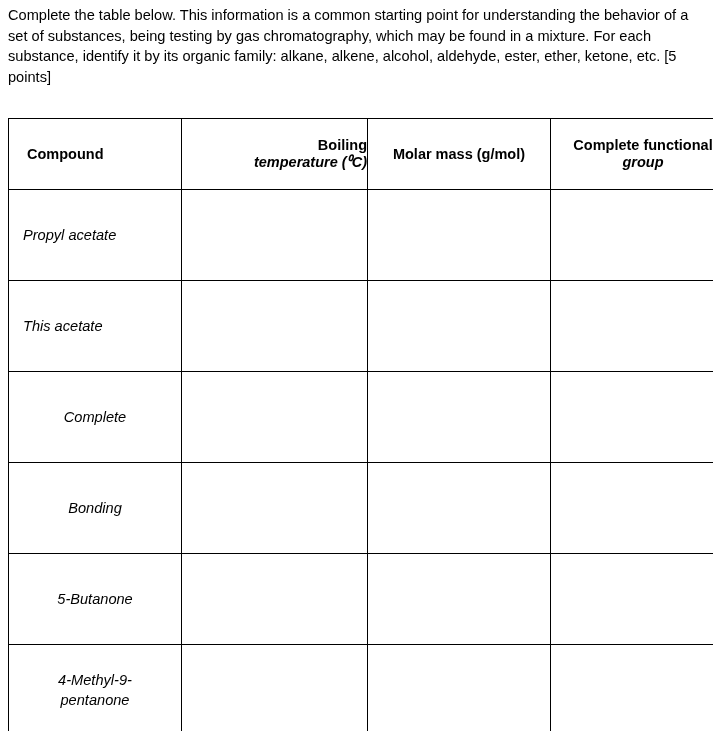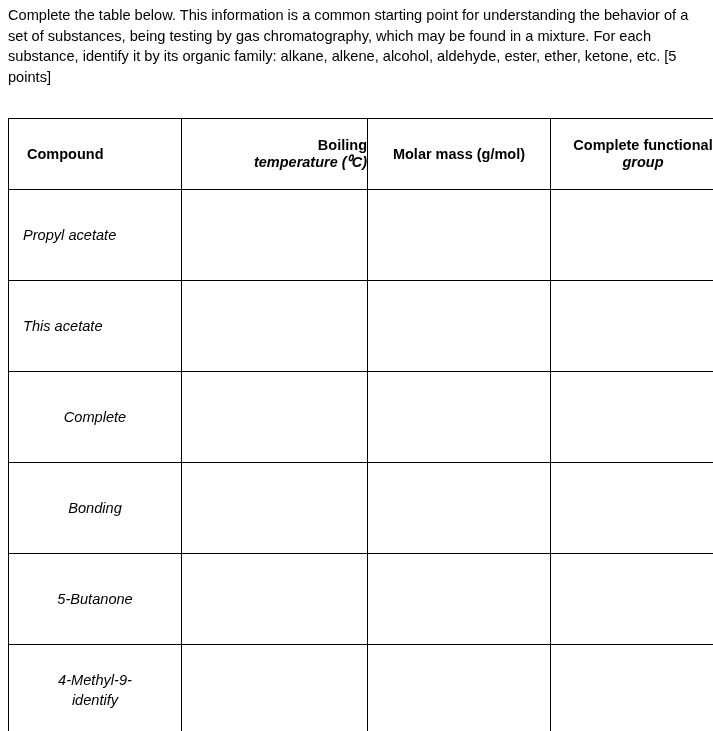--- a/index.html
+++ b/index.html
@@ -142,21 +142,21 @@
           <td class="name">
             <span>5-Butanone</span>
           </td>
           <td class="blank"></td>
           <td class="blank"></td>
           <td class="blank"></td>
         </tr>
         <tr>
           <td class="name">
             <span>4-Methyl-9-</span><br>
-            <span>identify</span>
+            <span>pentanone</span>
           </td>
           <td class="blank"></td>
           <td class="blank"></td>
           <td class="blank"></td>
         </tr>
       </tbody>
     </table>
   </div>
 
 </div>

